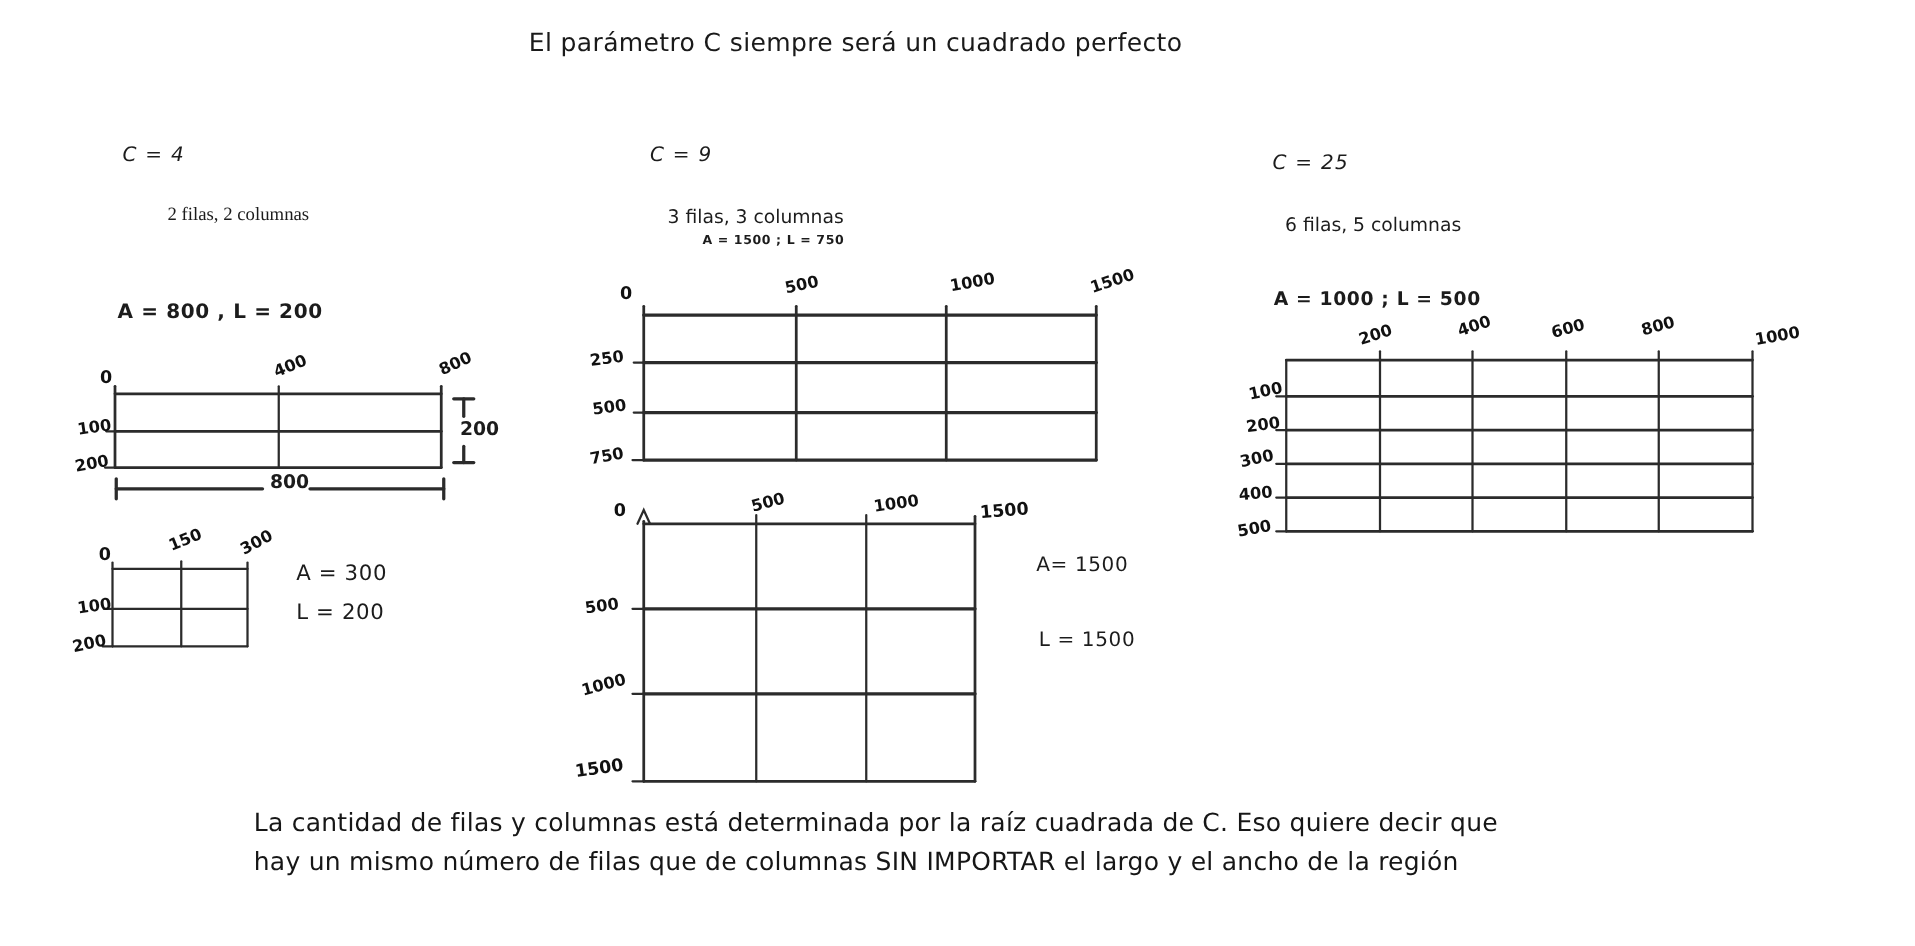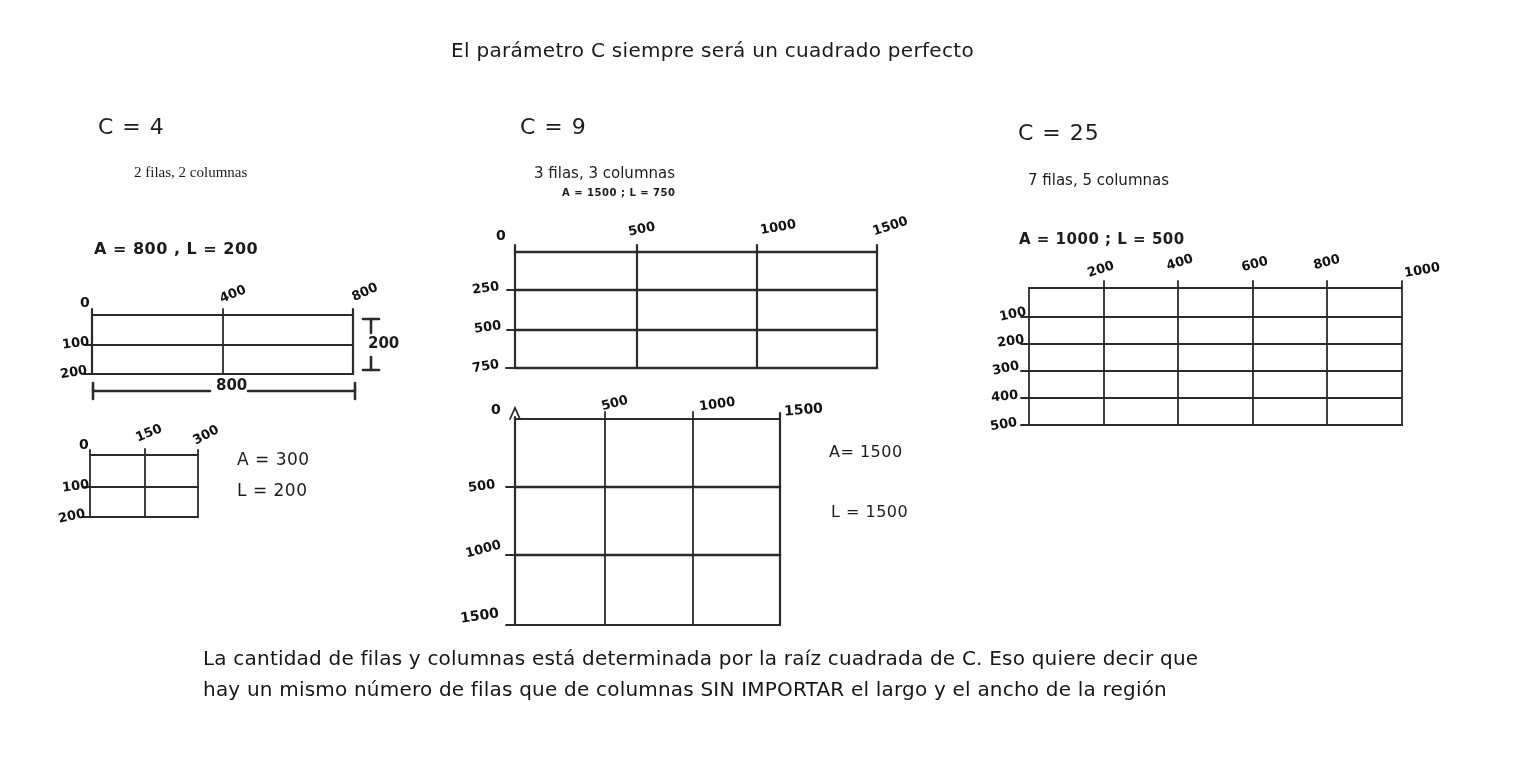--- a/index.html
+++ b/index.html
@@ -2,40 +2,40 @@
 <html><head>
 <meta charset="utf-8">
 <style>
   html,body{margin:0;padding:0;background:#ffffff;}
   .canvas{
     position:relative;width:1532px;height:757px;background:#ffffff;overflow:hidden;
     font-family:"DejaVu Sans", sans-serif;color:#1c1c1c;
   }
   .abs{position:absolute;white-space:nowrap;}
   .title{font-size:20px;letter-spacing:.3px;color:#1a1a1a;}
-  .clabel{font-size:22px;letter-spacing:1px;}
+  .clabel{font-size:16px;letter-spacing:1px;font-style:italic;}
   .subtitle{font-size:15px;}
   .formula{font-size:16px;font-weight:bold;letter-spacing:.5px;}
   .tick{font-size:13px;font-weight:bold;color:#111;}
   .tick0{font-size:14px;font-weight:bold;color:#111;}
   .dim{font-size:15px;font-weight:bold;}
   .sidetext{font-size:17px;font-weight:normal;letter-spacing:.5px;}
   .foot{font-size:20px;letter-spacing:.2px;color:#161616;}
   svg{position:absolute;overflow:visible;}
   svg line, svg polyline{stroke:#2b2b2b;stroke-linecap:round;fill:none;}
   .thin{stroke-width:1.8;}
   .med{stroke-width:2.2;}
   .thick{stroke-width:2.6;}
 </style>
 </head>
 <body>
 
 <div class="canvas">
 
-  <span class="abs title" style="left:423px;top:38px;margin-left:28px;">El parámetro C siempre será un cuadrado perfecto</span>
+  <span class="abs title" style="left:423px;top:22px;">El parámetro C siempre será un cuadrado perfecto</span>
 
   <span class="abs clabel" style="left:98px;top:114px;">C = 4</span>
   <span class="abs subtitle" style="left:134px;top:164px;font-family:Liberation Serif, serif;">2 filas, 2 columnas</span>
   <span class="abs formula" style="left:94px;top:239px;">A = 800 ,   L = 200</span>
 
   <svg style="left:80px;top:300px;" width="320" height="105" viewBox="0 0 320 105">
     <line class="med" x1="12" y1="15" x2="273" y2="15"></line>
     <line class="med" x1="12" y1="45" x2="273" y2="45"></line>
     <line class="med" x1="12" y1="74" x2="273" y2="74"></line>
     <line class="med" x1="12" y1="9" x2="12" y2="74"></line>
@@ -127,21 +127,21 @@
   <span class="abs tick" style="left:601px;top:395px;transform:rotate(-15deg);">500</span>
   <span class="abs tick" style="left:699px;top:396px;transform:rotate(-8deg);">1000</span>
   <span class="abs tick" style="left:784px;top:401px;transform:rotate(-5deg);font-size:14px;">1500</span>
   <span class="abs tick" style="left:468px;top:478px;transform:rotate(-8deg);">500</span>
   <span class="abs tick" style="left:465px;top:541px;transform:rotate(-15deg);">1000</span>
   <span class="abs tick" style="left:460px;top:607px;transform:rotate(-8deg);font-size:14px;">1500</span>
   <span class="abs sidetext" style="left:829px;top:442px;font-size:16px;text-align:center;">A= 1500</span>
   <span class="abs sidetext" style="left:831px;top:502px;font-size:16px;">L = 1500</span>
 
   <span class="abs clabel" style="left:1018px;top:120px;">C = 25</span>
-  <span class="abs subtitle" style="left:1028px;top:171px;">7 filas, 5 columnas</span>
+  <span class="abs subtitle" style="left:1028px;top:171px;">6 filas, 5 columnas</span>
   <span class="abs formula" style="left:1019px;top:230px;font-size:15px;">A = 1000  ;   L = 500</span>
 
   <svg style="left:1015px;top:275px;" width="400" height="160" viewBox="0 0 400 160">
     <line class="med" x1="14" y1="13" x2="387" y2="13"></line>
     <line class="med" x1="14" y1="42" x2="387" y2="42"></line>
     <line class="med" x1="14" y1="69" x2="387" y2="69"></line>
     <line class="med" x1="14" y1="96" x2="387" y2="96"></line>
     <line class="med" x1="14" y1="123" x2="387" y2="123"></line>
     <line class="med" x1="14" y1="150" x2="387" y2="150"></line>
     <line class="thin" x1="14" y1="13" x2="14" y2="150"></line>

